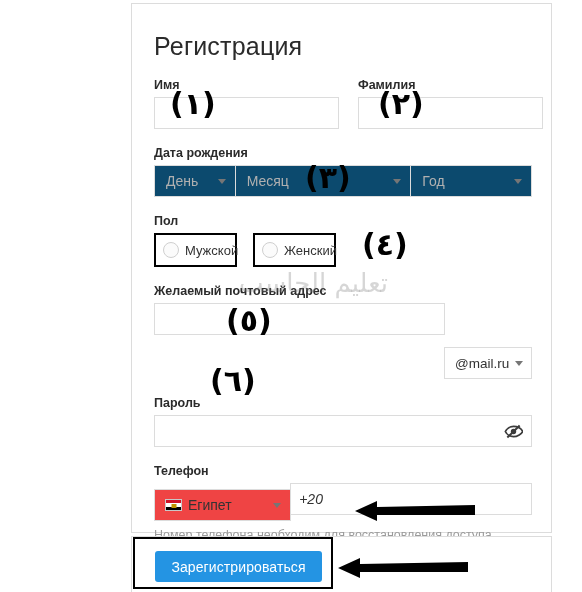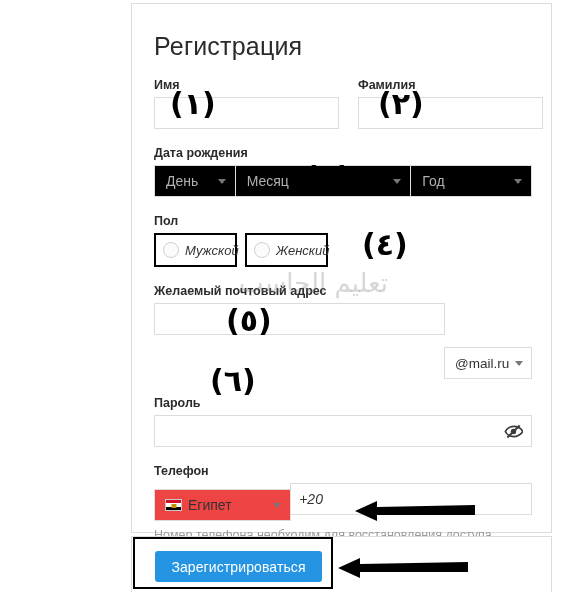--- a/index.html
+++ b/index.html
@@ -64,21 +64,21 @@
     font-style: italic;
   }
   .txt-input::placeholder { color: #b3b3b3; }
 
   
   .date-row { display: flex; }
   .sel {
     box-sizing: border-box;
     height: 32px;
     border: 1px solid #dcdcdc;
-    background: #000000;
+    background: #0c4a6e;
     display: flex;
     align-items: center;
     justify-content: space-between;
     padding: 0 9px 0 11px;
     font-size: 14px;
     color: #b0b0b0;
     position: relative;
   }
   .sel + .sel { margin-left: -1px; }
   .sel-day   { width: 86px; }
@@ -87,21 +87,21 @@
   .caret {
     width: 0; height: 0;
     border-left: 4px solid transparent;
     border-right: 4px solid transparent;
     border-top: 5px solid #767676;
     margin-left: 6px;
     flex: none;
   }
 
   
-  .gender-row { display: flex; gap: 8px; font-style: italic; }
+  .gender-row { display: flex; gap: 16px; }
   .gender-box {
     border: 2px solid #000;
     padding: 0;
     display: inline-block;
   }
   .radio-pill {
     box-sizing: border-box;
     height: 30px;
     width: 79px;
     display: flex;

